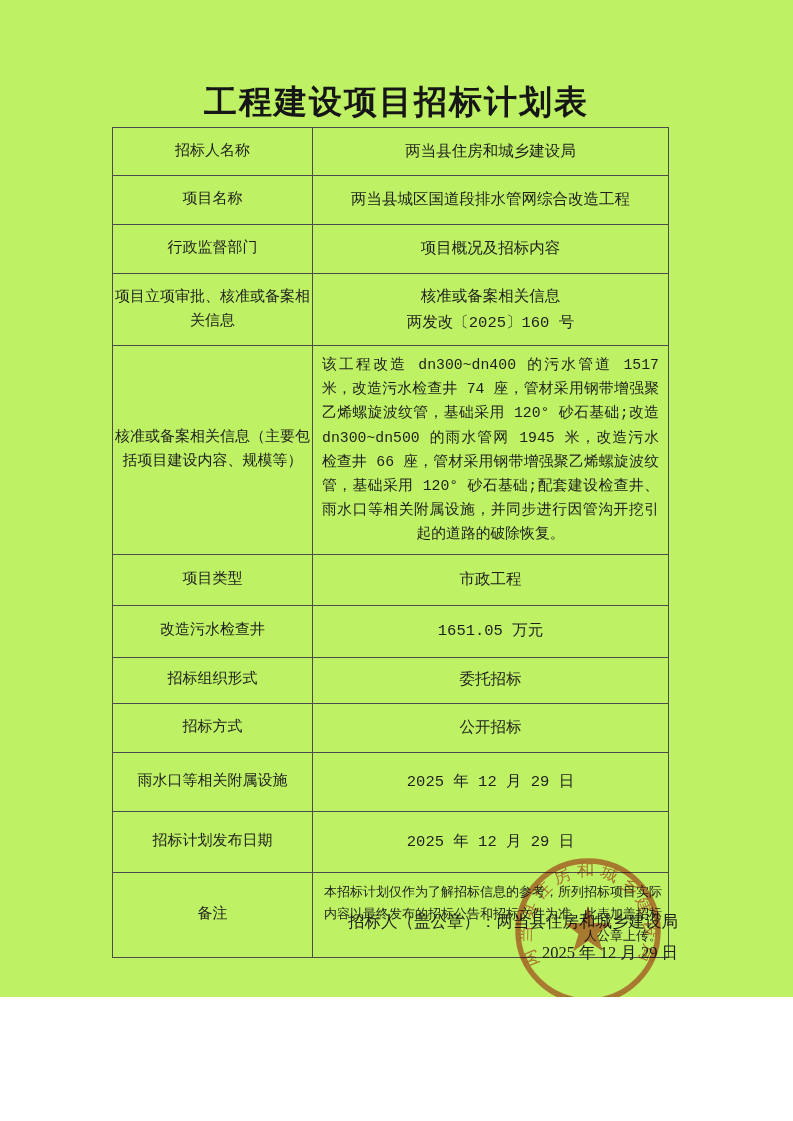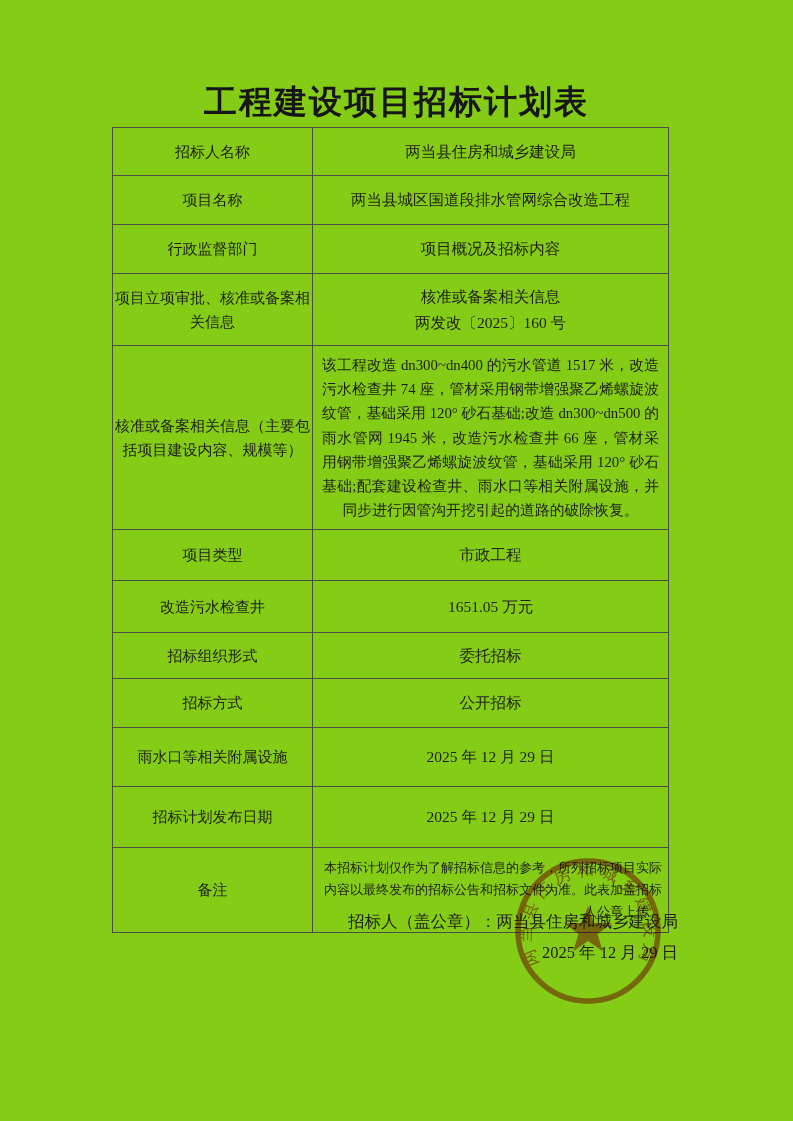--- a/index.html
+++ b/index.html
@@ -1,32 +1,32 @@
 <!DOCTYPE html>
 <html><head>
 <meta charset="utf-8">
 <style>
   html,body { margin:0; padding:0; background:#ffffff; }
   .page {
-    position:relative; width:793px; height:1121px; background:#84cc16;
+    position:relative; width:793px; height:997px; background:#bef264;
     font-family:"Liberation Serif","DejaVu Serif",serif; color:#1e1e1e;
     overflow:hidden;
   }
   .doc-title {
     position:absolute; top:80px; left:0; width:100%;
     text-align:center; font-size:33px; font-weight:700; letter-spacing:2px;
     font-family:"Liberation Sans","DejaVu Sans",sans-serif; color:#161616;
   }
   .btable {
     position:absolute; left:112px; top:127px; width:557px;
     border:1px solid #4c4c4c; box-sizing:border-box; background:transparent;
   }
   .tr { display:flex; align-items:stretch; }
   .tr:not(:last-child) { border-bottom:1px solid #4c4c4c; }
-  .td { box-sizing:border-box; }
+  .td { box-sizing:border-box;font-family:Liberation Mono, monospace; }
   .td.label {
     flex:0 0 200px; width:200px; border-right:1px solid #4c4c4c;
     display:flex; align-items:center; justify-content:center;
     text-align:center; font-size:15px; padding:4px 2px; line-height:24px;
   }
   .td.value {
     flex:1 1 auto; display:flex; align-items:center; justify-content:center;
     text-align:center; font-size:15.5px; padding:4px 6px; line-height:24px;
   }
   .value-lines { text-align:center; line-height:26px; }

